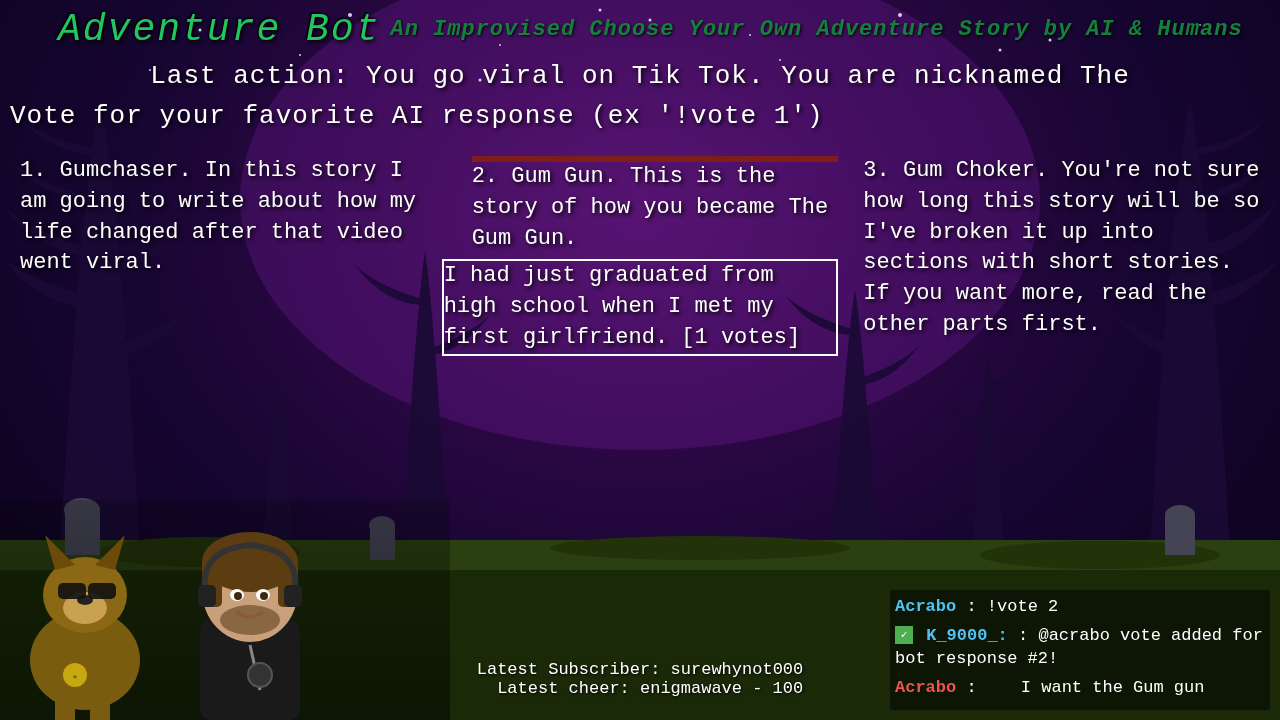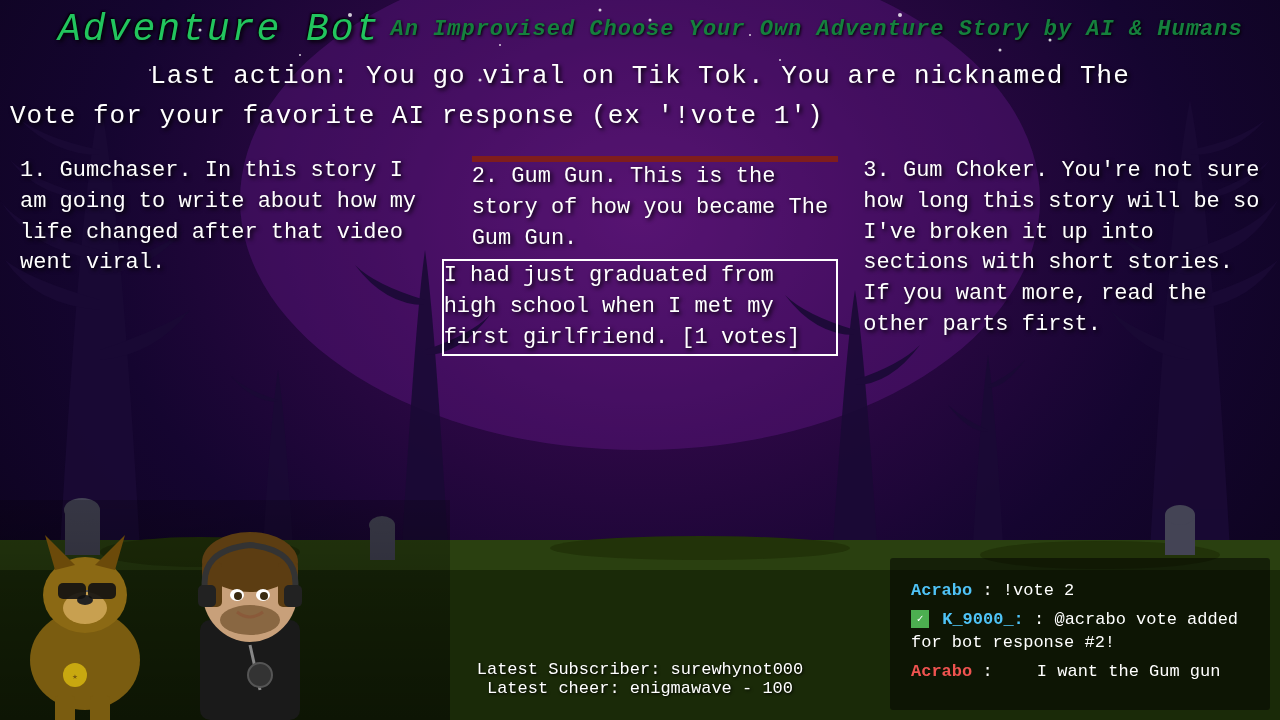--- a/index.html
+++ b/index.html
@@ -122,21 +122,21 @@
       border-radius: 0;
       overflow: hidden;
     }
 
     
     .chat-overlay {
       position: absolute;
       bottom: 10px; right: 10px;
       width: 380px;
       background: rgba(0,0,0,0.5);
-      padding: 21px;
+      padding: 5px;
       border-radius: 3px;
     }
 
     .chat-message {
       font-size: 17px;
       margin-bottom: 5px;
       line-height: 1.4;
     }
   </style>
 </head>
@@ -313,21 +313,21 @@
 
       <ellipse cx="92" cy="105" rx="7" ry="6" fill="white"></ellipse>
       <ellipse cx="118" cy="105" rx="7" ry="6" fill="white"></ellipse>
       <circle cx="93" cy="106" r="4" fill="#3a2a10"></circle>
       <circle cx="119" cy="106" r="4" fill="#3a2a10"></circle>
 
       <path d="M 92,122 Q 105,132 118,122" stroke="#8a5a3a" stroke-width="3" fill="none"></path>
     </svg>
   </div>
 
-  <div style="position:absolute; bottom:22px; left:50%; transform:translateX(-50%); text-align:center; z-index:20;">
+  <div style="position:absolute; bottom:22px; left:50%; transform:translateX(-50%); text-align:right; z-index:20;">
     <div style="font-size:17px;color:white;text-shadow:1px 1px 3px #000;">
       <span>Latest Subscriber:</span>
       <span>surewhynot000</span>
     </div>
     <div style="font-size:17px;color:white;text-shadow:1px 1px 3px #000;">
       <span>Latest cheer:</span>
       <span>enigmawave - 100</span>
     </div>
   </div>
 

